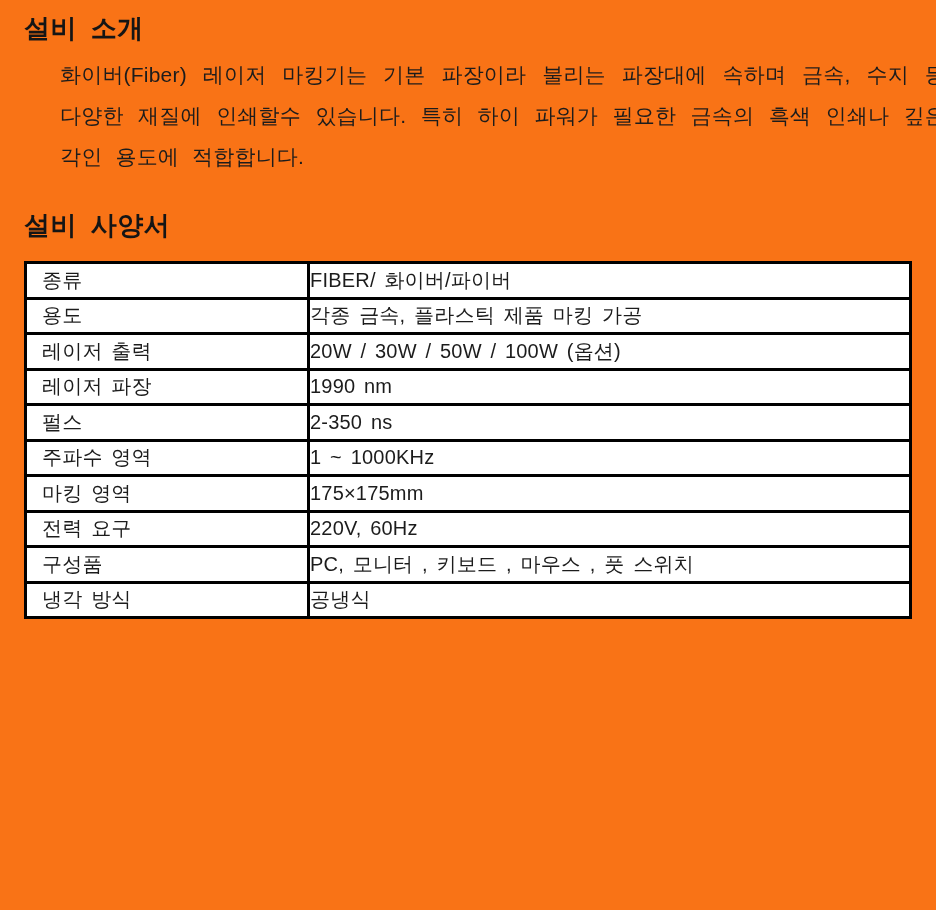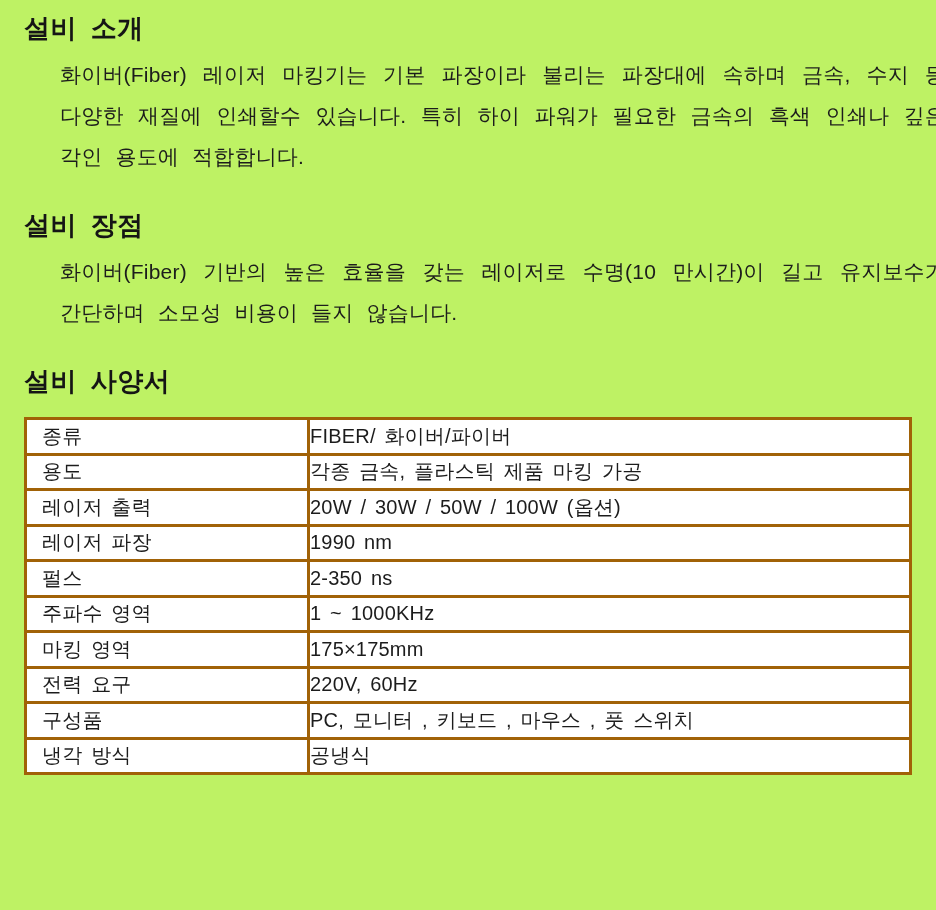--- a/index.html
+++ b/index.html
@@ -6,21 +6,21 @@
   html, body {
     width: 936px;
     background: #ffffff;
     font-family: "Liberation Sans", "DejaVu Sans", sans-serif;
     color: #1a1a1a;
   }
   .page {
     width: 936px;
     height: 910px;
     padding: 12px 26px 0 24px;
-    background: #bef264;
+    background: #f97316;
     overflow: hidden;
   }
   .section-heading {
     font-size: 26px;
     font-weight: 700;
     letter-spacing: 0.5px;
     word-spacing: 6px;
     line-height: 32px;
     color: #151515;
   }
@@ -36,21 +36,21 @@
     width: 886px;
     margin-left: 36px;
   }
   .spec-table {
     border-collapse: collapse;
     width: 888px;
     margin-top: 20px;
     table-layout: fixed;
   }
   .spec-table td {
-    border: 3px solid #a16207;
+    border: 3px solid #000000;
     height: 35.5px;
     font-size: 20px;
     letter-spacing: 0.2px;
     word-spacing: 3px;
     vertical-align: middle;
     color: #1c1c1c;
     background: #ffffff;
   }
   .spec-table td.spec-label { padding-left: 15px; }
   .spec-table td.spec-value { }
@@ -59,24 +59,20 @@
 </head>
 <body>
 
 <div class="page">
 
   <div class="section">
     <div class="section-heading">설비 소개</div>
     <div class="section-body">화이버(Fiber) 레이저 마킹기는 기본 파장이라 불리는 파장대에 속하며 금속, 수지 등 다양한 재질에 인쇄할수 있습니다. 특히 하이 파워가 필요한 금속의 흑색 인쇄나 깊은 각인 용도에 적합합니다.</div>
   </div>
 
-  <div class="section">
-    <div class="section-heading">설비 장점</div>
-    <div class="section-body">화이버(Fiber) 기반의 높은 효율을 갖는 레이저로 수명(10 만시간)이 길고 유지보수가 간단하며 소모성 비용이 들지 않습니다.</div>
-  </div>
 
   <div class="section">
     <div class="section-heading">설비 사양서</div>
 
     <table class="spec-table">
       <colgroup>
         <col class="col-label">
         <col>
       </colgroup>
       <tbody id="spec-tbody">

